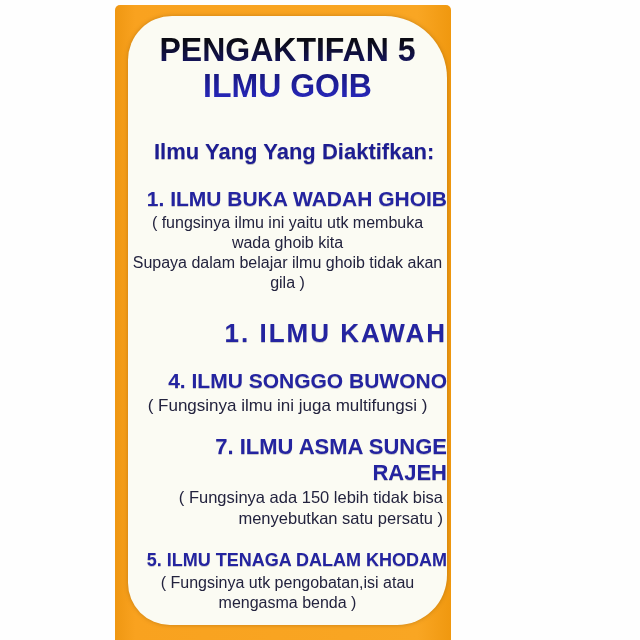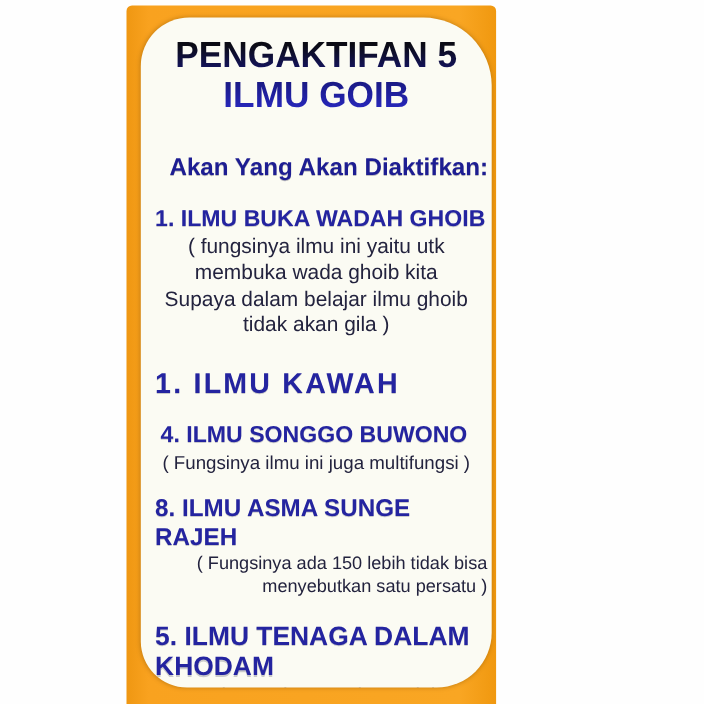--- a/index.html
+++ b/index.html
@@ -27,65 +27,65 @@
     transform:scaleX(.97);
   }
   .subtitle{
     margin:34px 0 0 26px;
     font-size:22px;font-weight:bold;color:#1d1d92;line-height:1.2;
     text-shadow:0 1px 0 rgba(0,0,30,.25);
   }
   .item{margin:0;}
   .item .heading{
     margin:0 0 0 13px;font-weight:bold;color:#2424a0;line-height:1.15;
-    font-size:21px;text-shadow:0 1px 0 rgba(10,10,40,.2);
+    font-size:21px;text-shadow:0 1px 0 rgba(10,10,40,.2);text-align:right;
   }
   .item .desc{
-    margin:2px 4px 0;text-align:center;color:#23233e;line-height:1.25;font-size:19px;
+    margin:2px 4px 0;text-align:center;color:#23233e;line-height:1.25;font-size:16px;
   }
   .item-1{margin-top:22px;}
   .item-2{margin-top:26px;}
   .item-2 .heading{font-size:26px;letter-spacing:2px;}
   .item-2 .desc{font-size:20px;}
   .item-3{margin-top:20px;}
   .item-3 .heading{margin-left:18px;}
   .item-3 .desc{font-size:17px;}
   .item-4{margin-top:18px;}
   .item-4 .heading{font-size:22px;}
   .item-4 .desc{font-size:16.5px;text-align:right;}
   .item-5{margin-top:22px;}
-  .item-5 .heading{font-size:24px;}
+  .item-5 .heading{font-size:18px;}
 </style>
 </head>
 <body>
 
 <div class="canvas">
   <div class="poster-frame">
     <div class="poster-panel">
 
       <h1 class="title">PENGAKTIFAN 5 ILMU GOIB</h1>
 
-      <h2 class="subtitle">Akan Yang Akan Diaktifkan:</h2>
+      <h2 class="subtitle">Ilmu Yang Yang Diaktifkan:</h2>
 
       <section class="item item-1">
         <h3 class="heading">1. ILMU BUKA WADAH GHOIB</h3>
         <p class="desc"><span>( fungsinya ilmu ini yaitu utk membuka wada ghoib kita</span><br><span>Supaya dalam belajar ilmu ghoib tidak akan gila )</span></p>
       </section>
 
       <section class="item item-2">
         <h3 class="heading">1. ILMU KAWAH</h3>
       </section>
 
       <section class="item item-3">
         <h3 class="heading">4. ILMU SONGGO BUWONO</h3>
         <p class="desc">( Fungsinya ilmu ini juga multifungsi )</p>
       </section>
 
       <section class="item item-4">
-        <h3 class="heading">8. ILMU ASMA SUNGE RAJEH</h3>
+        <h3 class="heading">7. ILMU ASMA SUNGE RAJEH</h3>
         <p class="desc">( Fungsinya ada 150 lebih tidak bisa menyebutkan satu persatu )</p>
       </section>
 
       <section class="item item-5">
         <h3 class="heading">5. ILMU TENAGA DALAM KHODAM</h3>
         <p class="desc">( Fungsinya utk pengobatan,isi atau mengasma benda )</p>
       </section>
 
     </div>
   </div>

